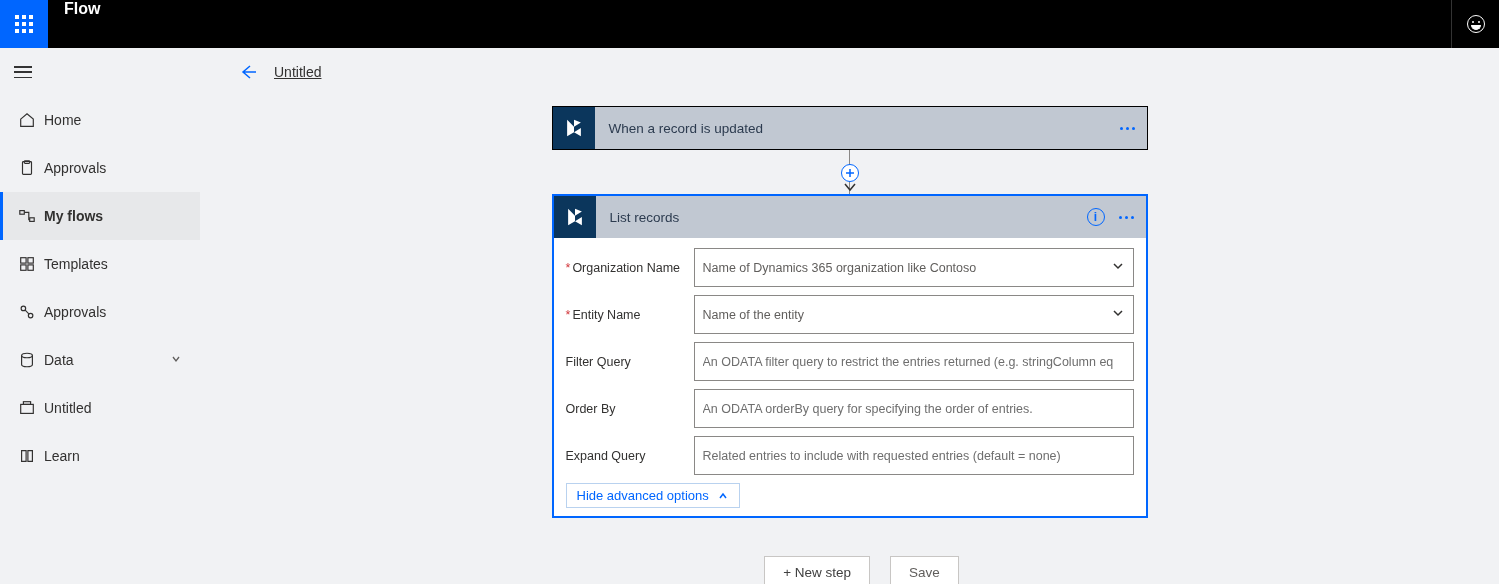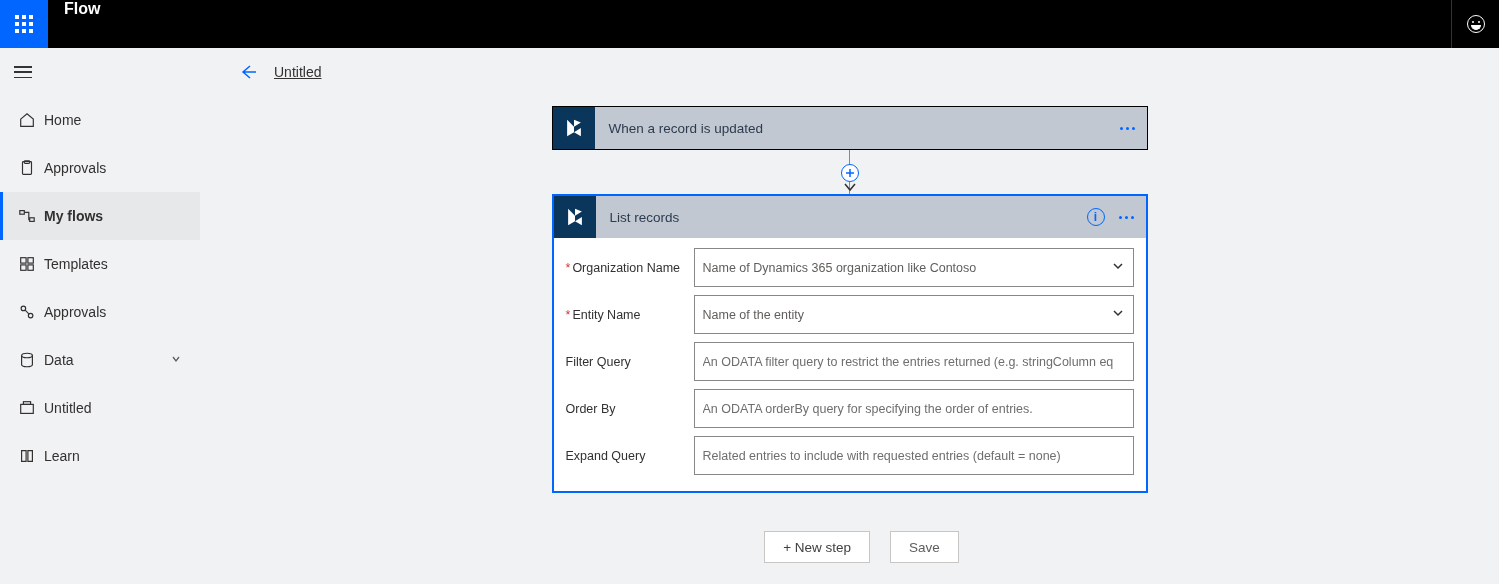--- a/index.html
+++ b/index.html
@@ -305,20 +305,26 @@
           </div>
 
 
           <div class="field-row">
             <div class="field-label">Expand Query</div>
             <div class="field-control">
               <input type="text" placeholder="Related entries to include with requested entries (default = none)" style="">
             </div>
           </div>
 
+          <div class="adv-toggle">
+            <span>Hide advanced options</span>
+            <svg width="12" height="12" viewBox="0 0 12 12">
+                <path d="M3 8 L6 4 L9 8"></path>
+              </svg>
+          </div>
 
         </div>
       </div>
 
       <div class="action-buttons">
         <div class="btn primary-text">+ New step</div>
         <div class="btn secondary-text">Save</div>
       </div>
 
     </div>

